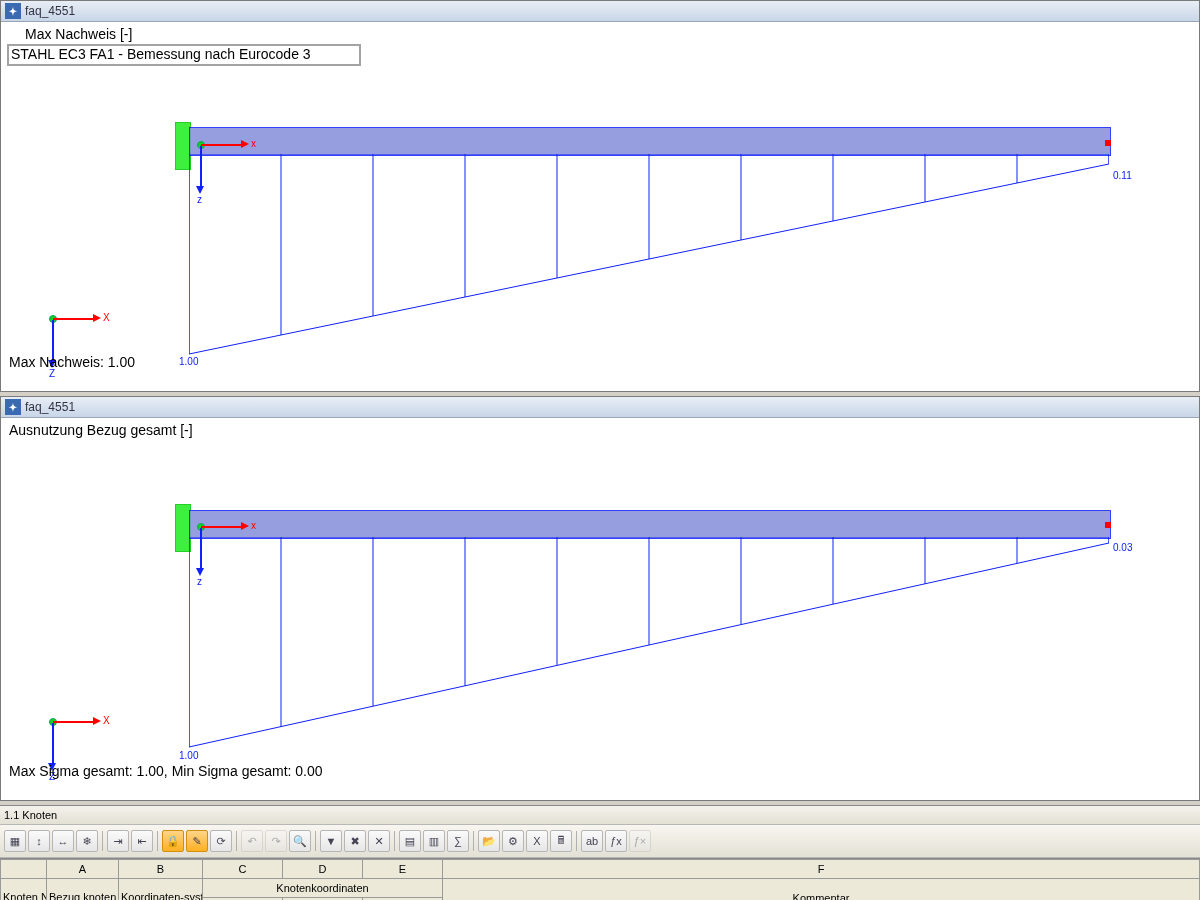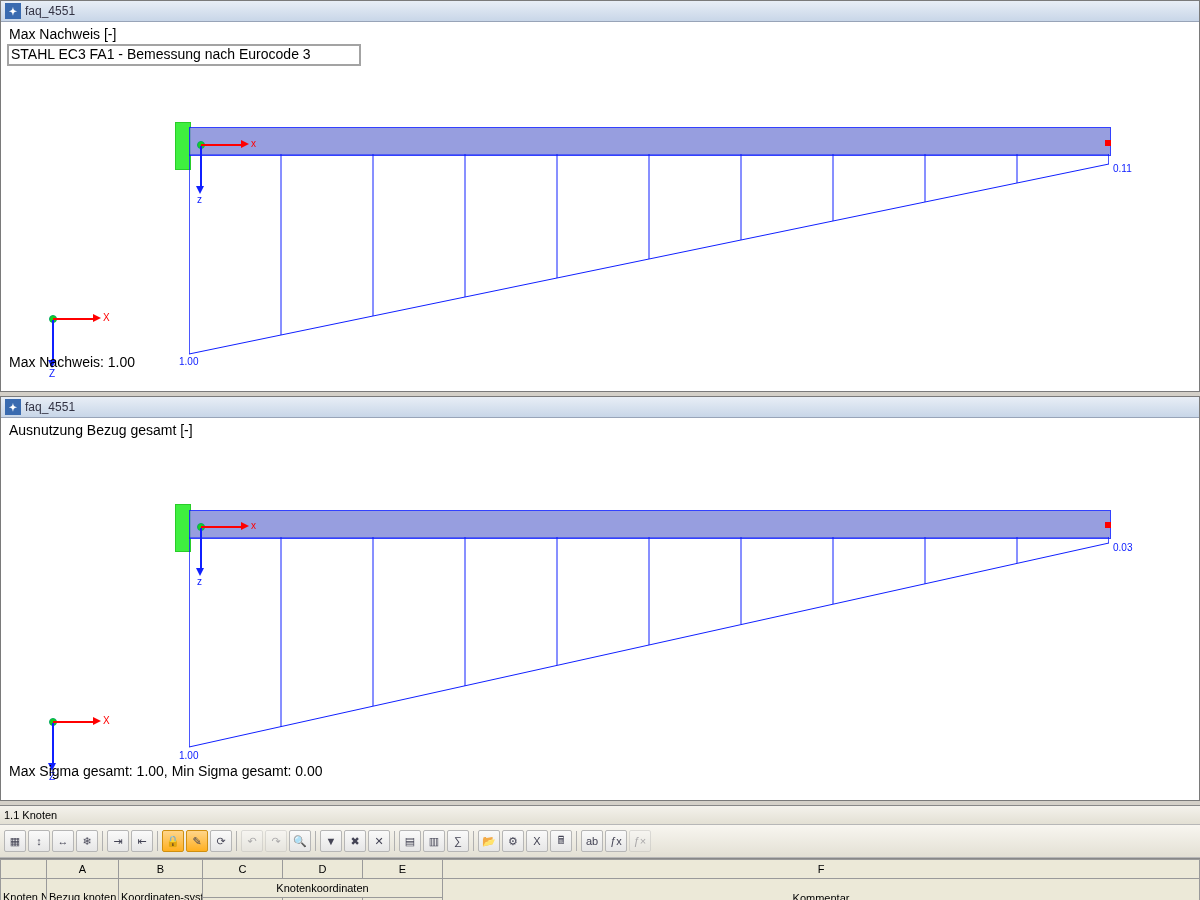--- a/index.html
+++ b/index.html
@@ -41,21 +41,21 @@
 </style>
 </head>
 <body>
 
 <div class="pane" style="height:390px">
   <div class="titlebar">
     <span class="ticon">✦</span>
     <span>faq_4551</span>
   </div>
   <div class="viewport">
-    <div class="header-text" style="left:8px;top:4px">Max Nachweis [-]</div>
+    <div class="header-text" style="left:24px;top:4px">Max Nachweis [-]</div>
     <div class="redbox" style="left:6px;top:22px;width:346px;height:18px;padding:0 2px">
       <span>STAHL EC3 FA1 - Bemessung nach Eurocode 3</span>
     </div>
 
     <div class="support" style="left:174px;top:100px;width:14px;height:46px"></div>
     <div class="beam" style="left:188px;top:105px;width:920px;height:27px"></div>
     <div class="node-r" style="left:1104px;top:118px"></div>
 
     <div class="origin-dot" style="left:196px;top:119px"></div>
     <div class="axis-x" style="left:200px;top:122px;width:42px"></div>
@@ -72,21 +72,21 @@
       <line x1="184" y1="0" x2="184" y2="162" stroke="#1020ff"></line>
       <line x1="276" y1="0" x2="276" y2="143" stroke="#1020ff"></line>
       <line x1="368" y1="0" x2="368" y2="124" stroke="#1020ff"></line>
       <line x1="460" y1="0" x2="460" y2="105" stroke="#1020ff"></line>
       <line x1="552" y1="0" x2="552" y2="86" stroke="#1020ff"></line>
       <line x1="644" y1="0" x2="644" y2="67" stroke="#1020ff"></line>
       <line x1="736" y1="0" x2="736" y2="48" stroke="#1020ff"></line>
       <line x1="828" y1="0" x2="828" y2="29" stroke="#1020ff"></line>
       <line x1="920" y1="0" x2="920" y2="10" stroke="#1020ff"></line>
     </svg>
-    <div class="val" style="left:1112px;top:141px">0.11</div>
+    <div class="val" style="left:1112px;top:148px">0.11</div>
     <div class="val" style="left:178px;top:334px">1.00</div>
 
     <div class="origin-dot" style="left:48px;top:293px"></div>
     <div class="axis-x" style="left:52px;top:296px;width:42px"></div>
     <div class="arrowR" style="left:92px;top:292px"></div>
     <div class="axis-lbl" style="left:102px;top:290px">X</div>
     <div class="axis-z" style="left:51px;top:298px;height:42px"></div>
     <div class="arrowD" style="left:47px;top:338px"></div>
     <div class="axis-lbl blue" style="left:48px;top:346px">Z</div>
 

